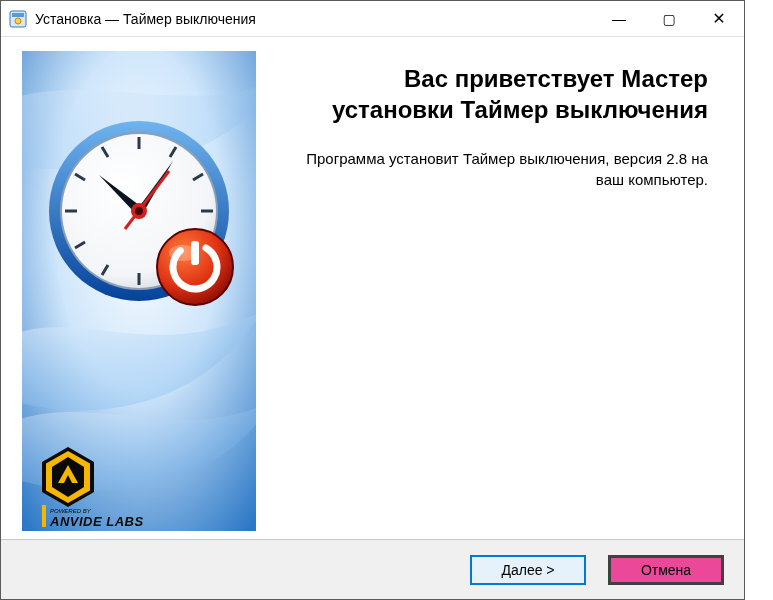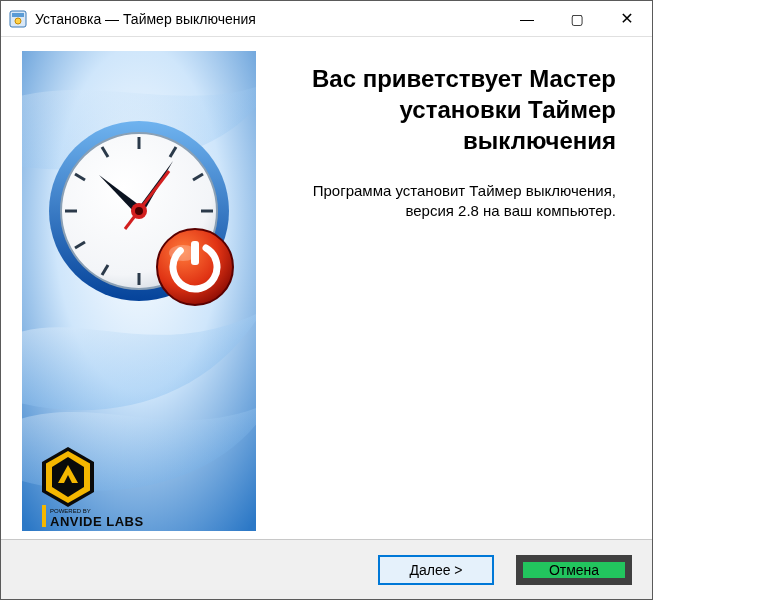--- a/index.html
+++ b/index.html
@@ -5,21 +5,21 @@
   * { box-sizing: border-box; }
   html, body { margin:0; padding:0; }
   body {
     font-family: "Segoe UI", Tahoma, sans-serif;
     font-size: 13px;
     background:#fff;
     width:773px; height:600px;
     overflow:hidden;
   }
   .window {
-    width:653px; height:600px;
+    width:745px; height:600px;
     border:1px solid #5a5a5a;
     display:flex; flex-direction:column;
     background:#fff;
   }
   
   .titlebar {
     height:36px;
     display:flex; align-items:center;
     border-bottom:1px solid #e0e0e0;
     padding-left:8px;
@@ -45,21 +45,21 @@
 
   
   .client {
     flex:1; display:flex;
     background:#fff;
   }
   .side-image {
     width:248px;
     margin:14px 0 0 14px;
     background:#fff;
-    display:flex; align-items:flex-start; justify-content:center;
+    display:flex; align-items:flex-start; justify-content:center;font-style:italic;
   }
   .main {
     flex:1; padding:24px 36px 10px 24px;
     color:#000;
     text-align:right;
   }
   .main h1 {
     font-size:24px; font-weight:700;
     margin:2px 0 24px 0; line-height:1.3;
   }
@@ -71,22 +71,22 @@
   
   .footer {
     height:60px;
     border-top:1px solid #c8c8c8;
     background:#f0f0f0;
     display:flex; align-items:center; justify-content:flex-end;
     padding-right:20px; gap:22px;
   }
   .btn {
     min-width:116px; height:30px;
-    background:#22c55e;
-    border:7px solid #404040;
+    background:#ec4899;
+    border:3px solid #404040;
     font-size:14px; color:#000;
     padding:0 14px;
     cursor:pointer;
   }
   .btn.primary {
     border:2px solid #0078d7;
     background:#e5f1fb;
   }
 </style>
 </head>

